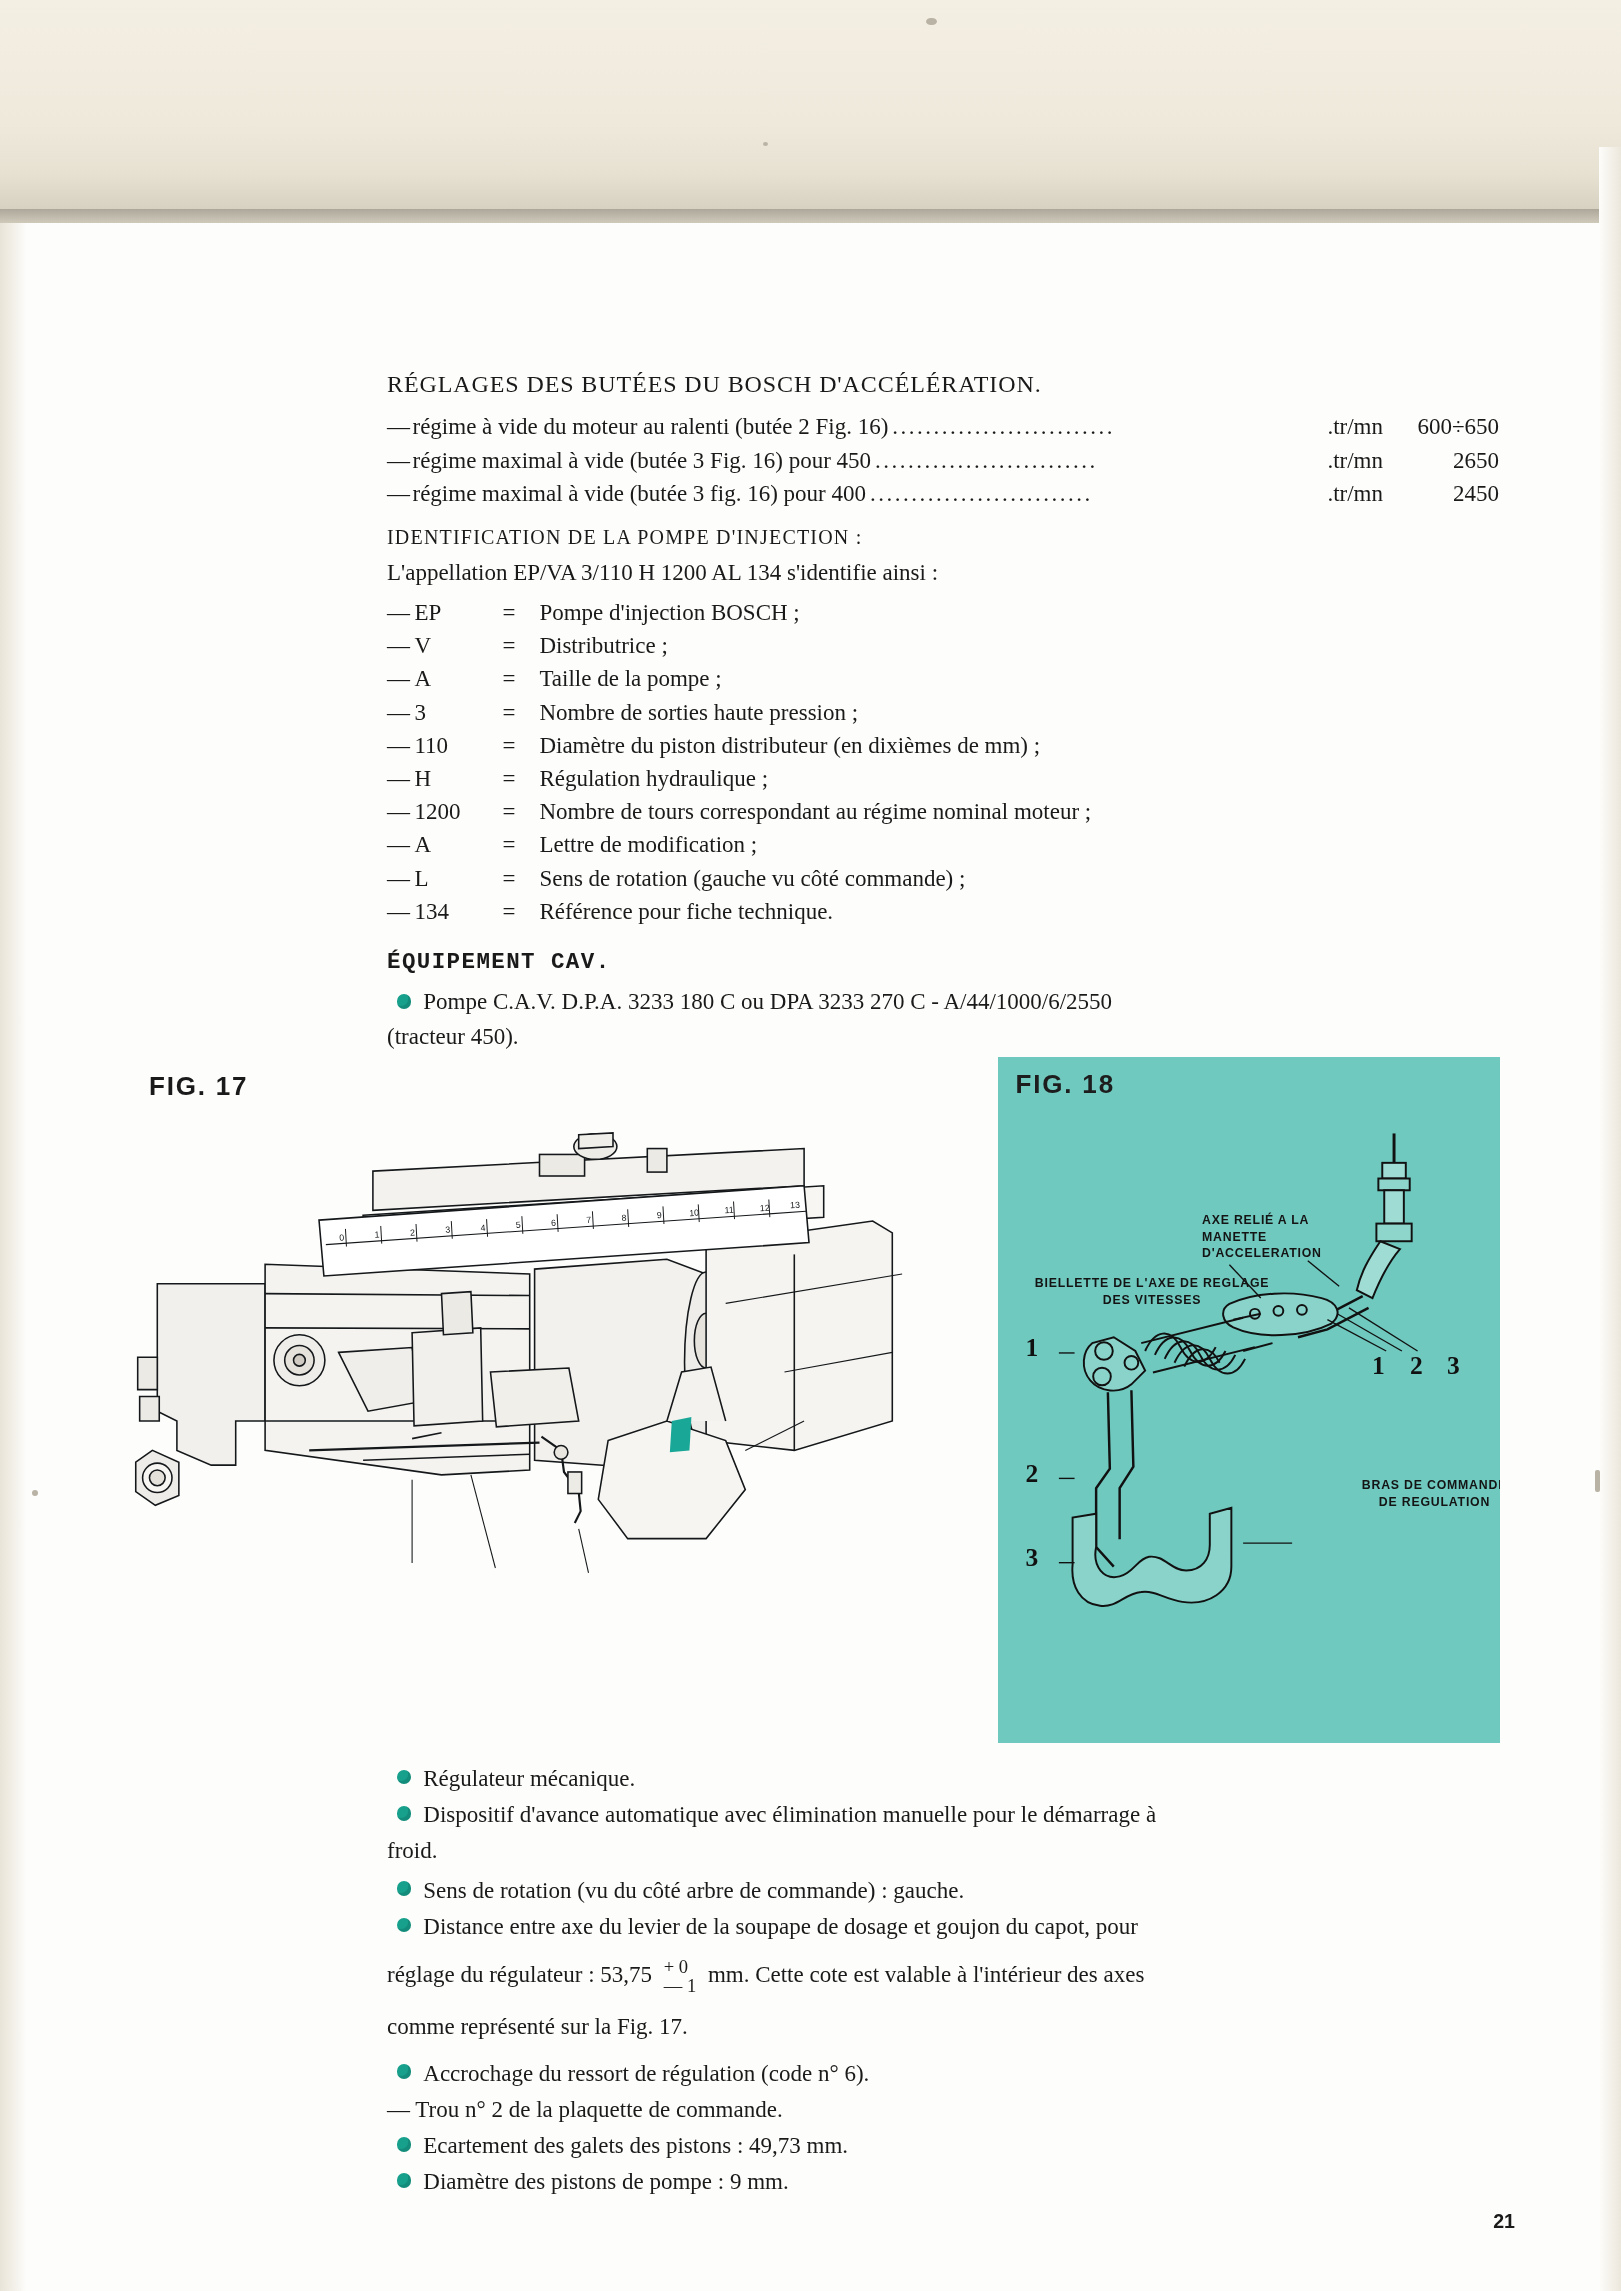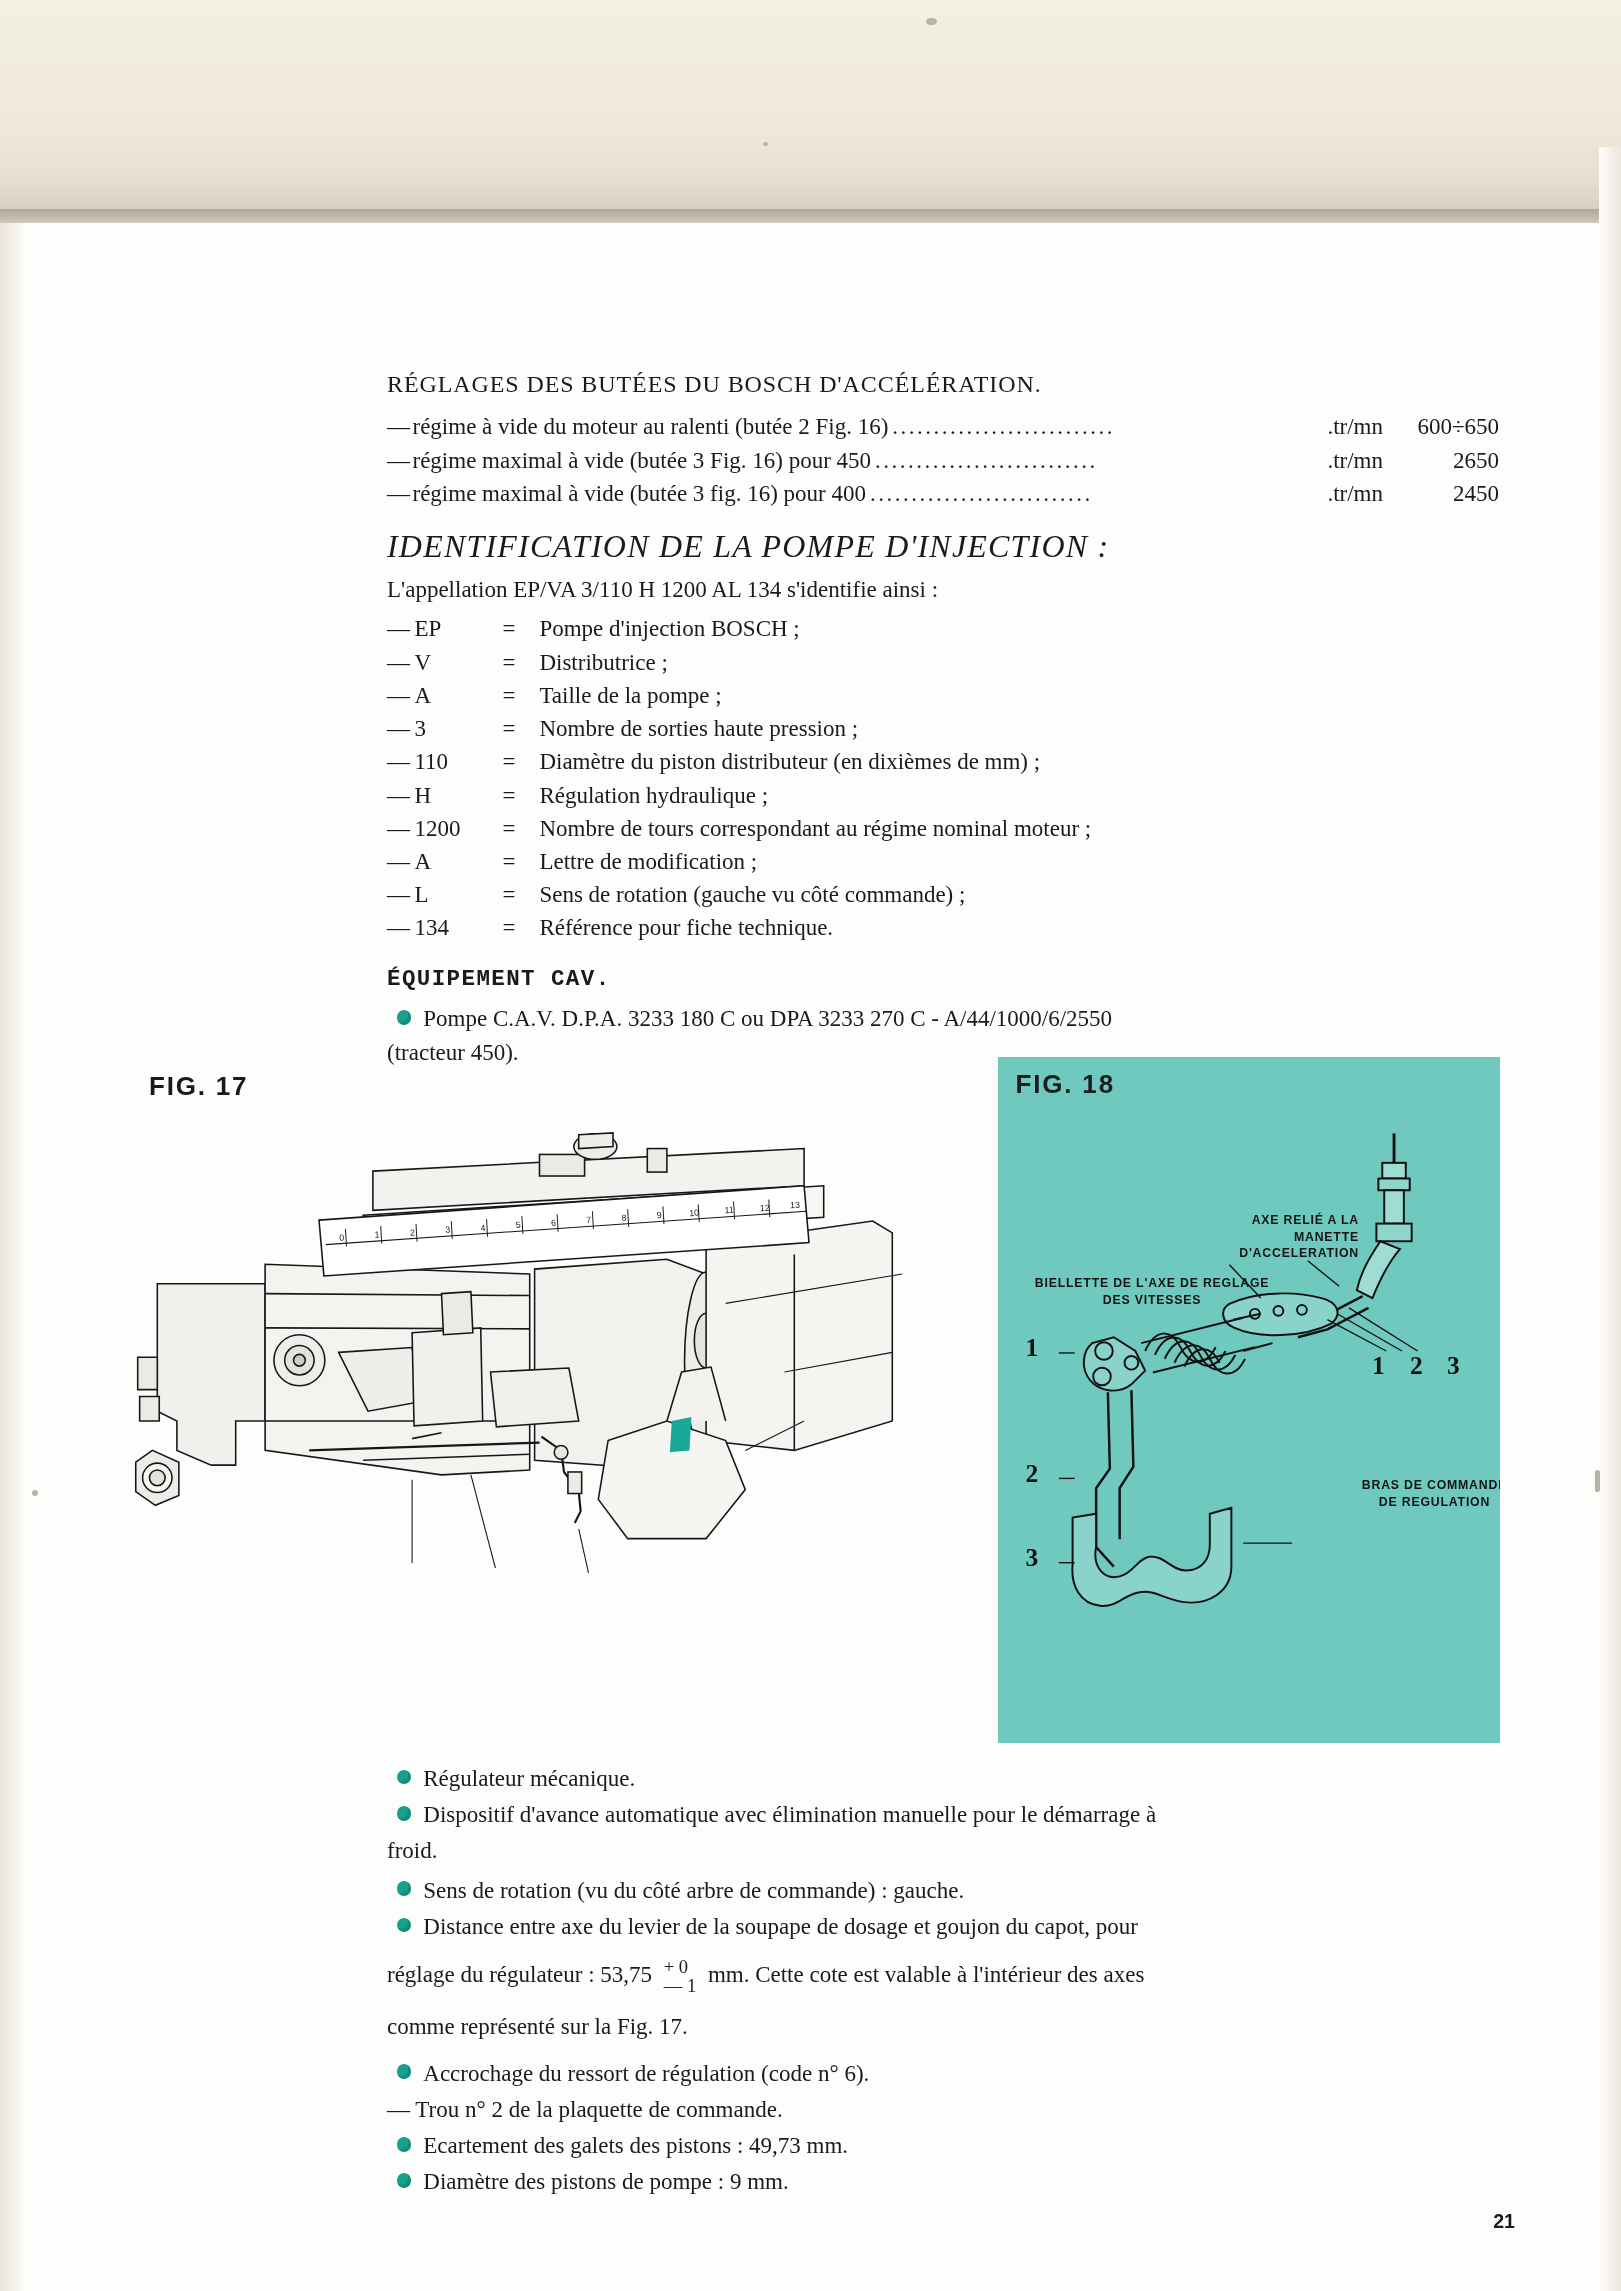--- a/index.html
+++ b/index.html
@@ -59,24 +59,23 @@
     line-height: 1.38;
   }
 
   .sec-title {
     font-size: 24px;
     letter-spacing: 0.9px;
     margin: 0 0 9.8px 0;
     white-space: nowrap;
   }
   .sec-title2 {
-    font-size: 32px;
+    font-size: 20px;
     letter-spacing: 1.2px;
     margin: 13.7px 0 5.9px 0;
-    font-style: italic;
   }
 
   .dashline {
     display: flex;
     align-items: baseline;
     margin: 2px 0;
     white-space: nowrap;
   }
   .dashline .dash { width: 25.5px; flex: 0 0 25.5px; }
   .dashline .txt { }
@@ -464,21 +463,21 @@
       <path d="M396 300 L336 268" stroke-width="1.4"></path>
       <path d="M412 300 L346 262" stroke-width="1.4"></path>
       <path d="M428 300 L358 256" stroke-width="1.4"></path>
       <path d="M300 496 L250 496" stroke-width="1.4"></path>
       <path d="M78 302 L62 302" stroke-width="1.4"></path>
       <path d="M78 430 L62 430" stroke-width="1.4"></path>
       <path d="M78 516 L62 516" stroke-width="1.4"></path>
     </g>
   </svg>
 
-  <div class="f18txt" style="left:204px; top:155px; width:157px; text-align:right;">AXE RELIÉ A LA<br>MANETTE<br>D'ACCELERATION</div>
+  <div class="f18txt" style="left:204px; top:155px; width:157px; text-align:left;">AXE RELIÉ A LA<br>MANETTE<br>D'ACCELERATION</div>
   <div class="f18txt" style="left:21.6px; top:218px; width:265px; text-align:center;">BIELLETTE DE L'AXE DE REGLAGE<br>DES VITESSES</div>
   <div class="f18txt" style="left:345px; top:420px; width:147px; text-align:center;margin-left:18px;">BRAS DE COMMANDE<br>DE REGULATION</div>
 
   <div class="f18num" style="left:27.4px; top:276px;">1</div>
   <div class="f18num" style="left:27.4px; top:402px;">2</div>
   <div class="f18num" style="left:27.4px; top:486px;">3</div>
 
   <div class="f18num" style="left:374px; top:294px;">1</div>
   <div class="f18num" style="left:412px; top:294px;">2</div>
   <div class="f18num" style="left:449px; top:294px;">3</div>

